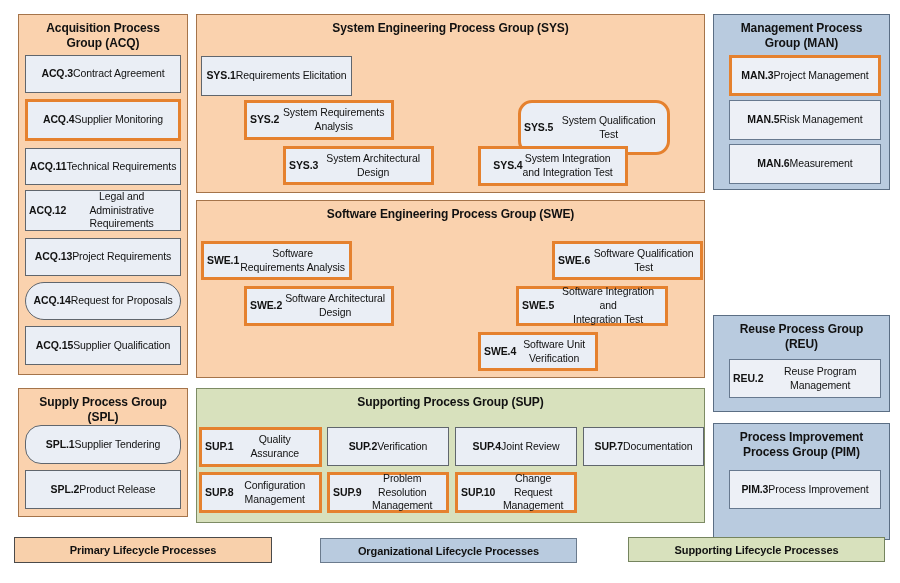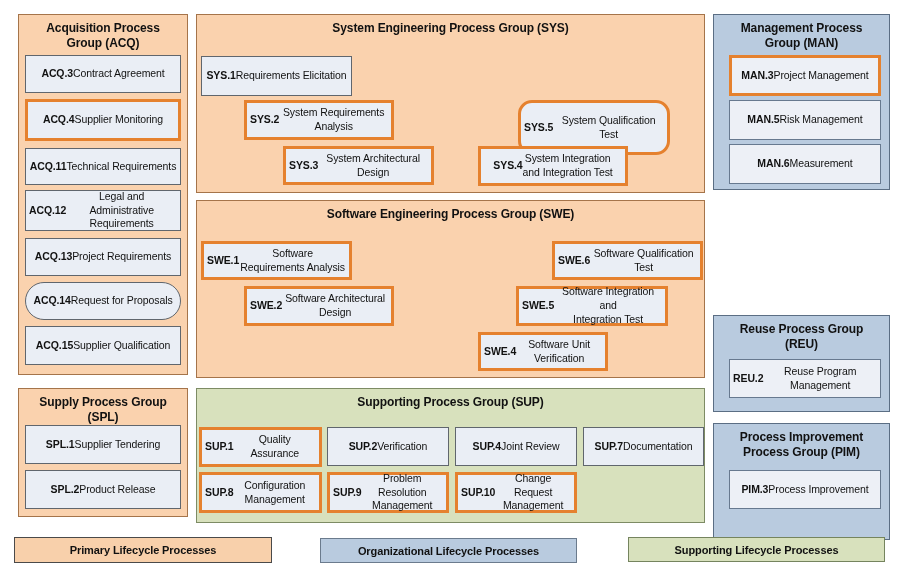--- a/index.html
+++ b/index.html
@@ -68,21 +68,21 @@
     </div>
     <div class="pbox" style="left:6px;right:6px;top:311px;height:39px;">
       <div class="pid">ACQ.15</div>
       <div class="pname">Supplier Qualification</div>
     </div>
   </div>
 
   <div class="group g-orange" style="left:18px;top:388px;width:170px;height:129px;">
     <div class="group-title">Supply Process Group
 (SPL)</div>
-    <div class="pbox" style="left:6px;right:6px;top:36px;height:39px;">
+    <div class="pbox" style="left:6px;right:6px;top:36px;height:39px;border-radius:16px;">
       <div class="pid">SPL.1</div>
       <div class="pname">Supplier Tendering</div>
     </div>
     <div class="pbox" style="left:6px;right:6px;top:81px;height:39px;">
       <div class="pid">SPL.2</div>
       <div class="pname">Product Release</div>
     </div>
   </div>
 
   <div class="group g-orange" style="left:196px;top:14px;width:509px;height:179px;">
@@ -122,21 +122,21 @@
     </div>
     <div class="pbox hl" style="left:355px;top:40px;width:151px;height:39px;">
       <div class="pid">SWE.6</div>
       <div class="pname">Software Qualification Test</div>
     </div>
     <div class="pbox hl" style="left:319px;top:85px;width:152px;height:40px;">
       <div class="pid">SWE.5</div>
       <div class="pname">Software Integration and
 Integration Test</div>
     </div>
-    <div class="pbox hl" style="left:281px;top:131px;width:130px;height:39px;">
+    <div class="pbox hl" style="left:281px;top:131px;width:120px;height:39px;">
       <div class="pid">SWE.4</div>
       <div class="pname">Software Unit Verification</div>
     </div>
   </div>
 
   <div class="group g-green" style="left:196px;top:388px;width:509px;height:135px;">
     <div class="group-title">Supporting Process Group (SUP)</div>
     <div class="pbox hl" style="left:2px;top:38px;width:123px;height:40px;">
       <div class="pid">SUP.1</div>
       <div class="pname">Quality Assurance</div>

